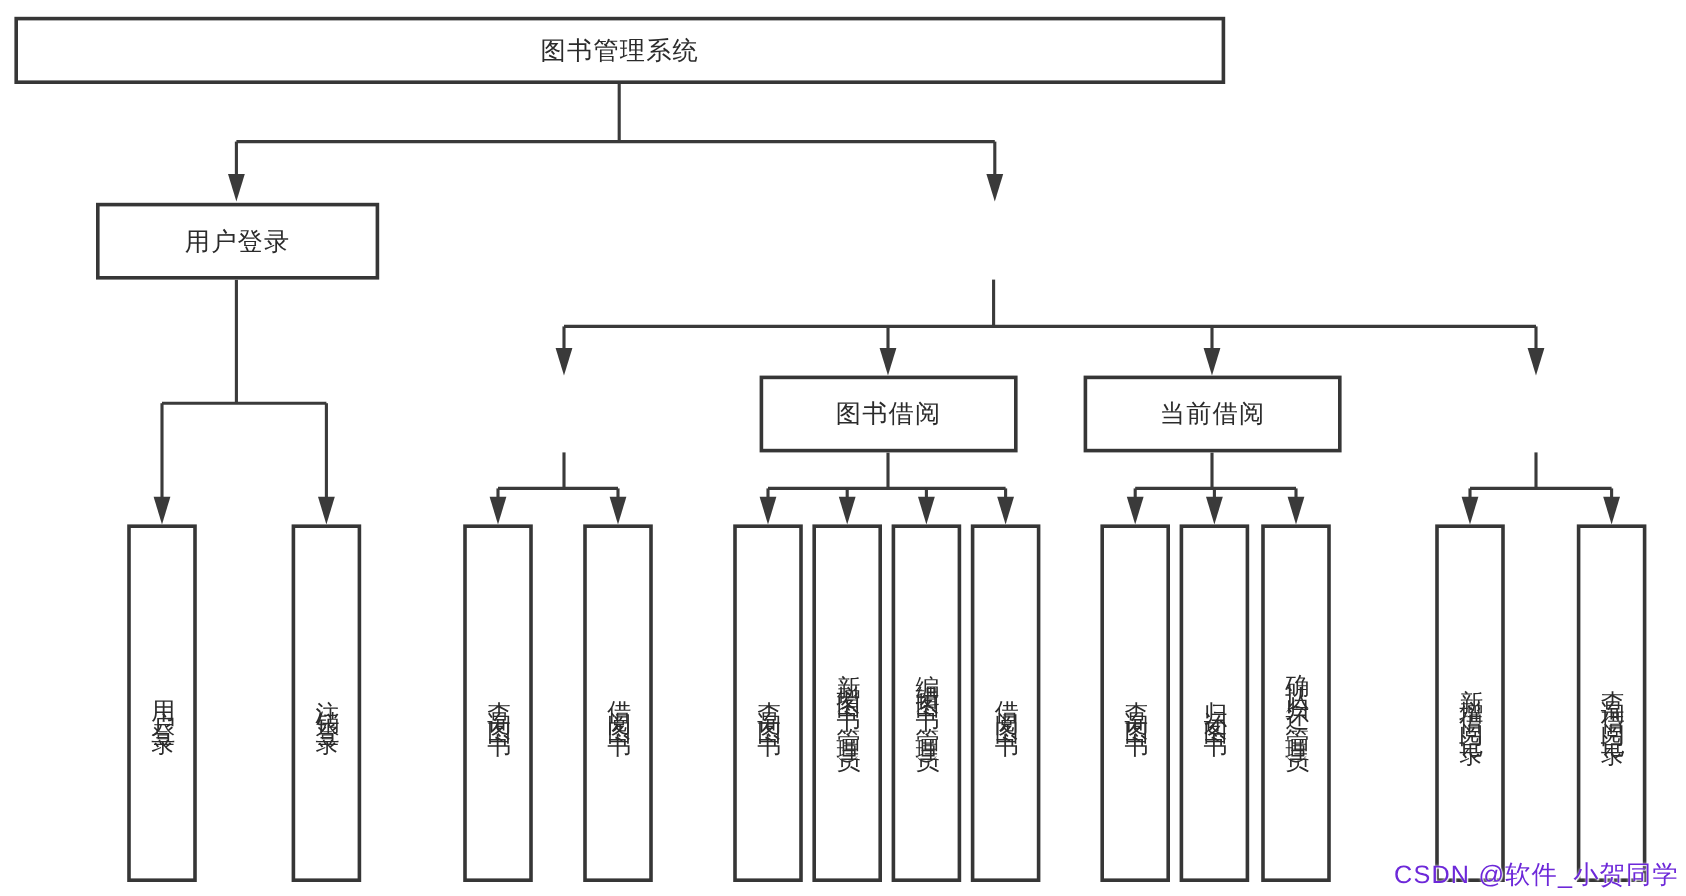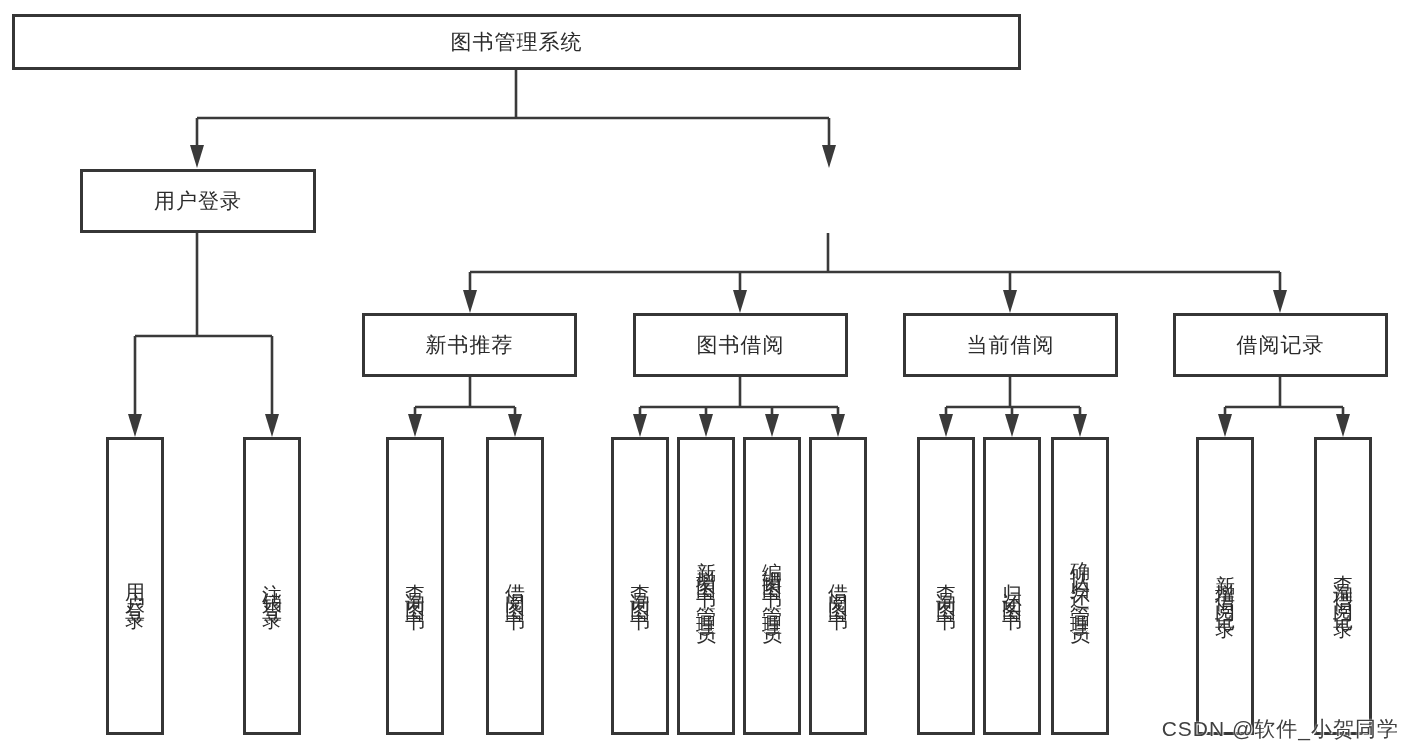--- a/index.html
+++ b/index.html
@@ -41,21 +41,21 @@
     font-size: 20px;
     line-height: 1.05;
     letter-spacing: 9px;
     white-space: nowrap;
   }
   #watermark {
     position: absolute;
     right: 6px;
     bottom: 4px;
     font-size: 21px;
-    color: #404040;
+    color: #6d28d9;
     text-shadow: 0 0 2px #ffffff, 1px 1px 1px #ffffff;
     letter-spacing: 1px;
     z-index: 5;
     white-space: nowrap;
   }
 </style>
 </head>
 <body>
 
 <div id="stage">
@@ -127,31 +127,25 @@
   </svg>
 
   <div class="box h" style="left:12px;top:14px;width:1009px;height:56px">
     <span>图书管理系统</span>
   </div>
 
   <div class="box h" style="left:80px;top:169px;width:236px;height:64px">
     <span>用户登录</span>
   </div>
 
-  <div class="box h" style="left:362px;top:313px;width:215px;height:64px">
-    <span>新书推荐</span>
-  </div>
   <div class="box h" style="left:903px;top:313px;width:215px;height:64px">
     <span>当前借阅</span>
   </div>
   <div class="box h" style="left:633px;top:313px;width:215px;height:64px">
     <span>图书借阅</span>
-  </div>
-  <div class="box h" style="left:1173px;top:313px;width:215px;height:64px">
-    <span>借阅记录</span>
   </div>
 
   <div class="box v" style="left:106px;top:437px;width:58px;height:298px">
     <span>用户登录</span>
   </div>
   <div class="box v" style="left:243px;top:437px;width:58px;height:298px">
     <span>注销登录</span>
   </div>
 
   <div class="box v" style="left:386px;top:437px;width:58px;height:298px">

